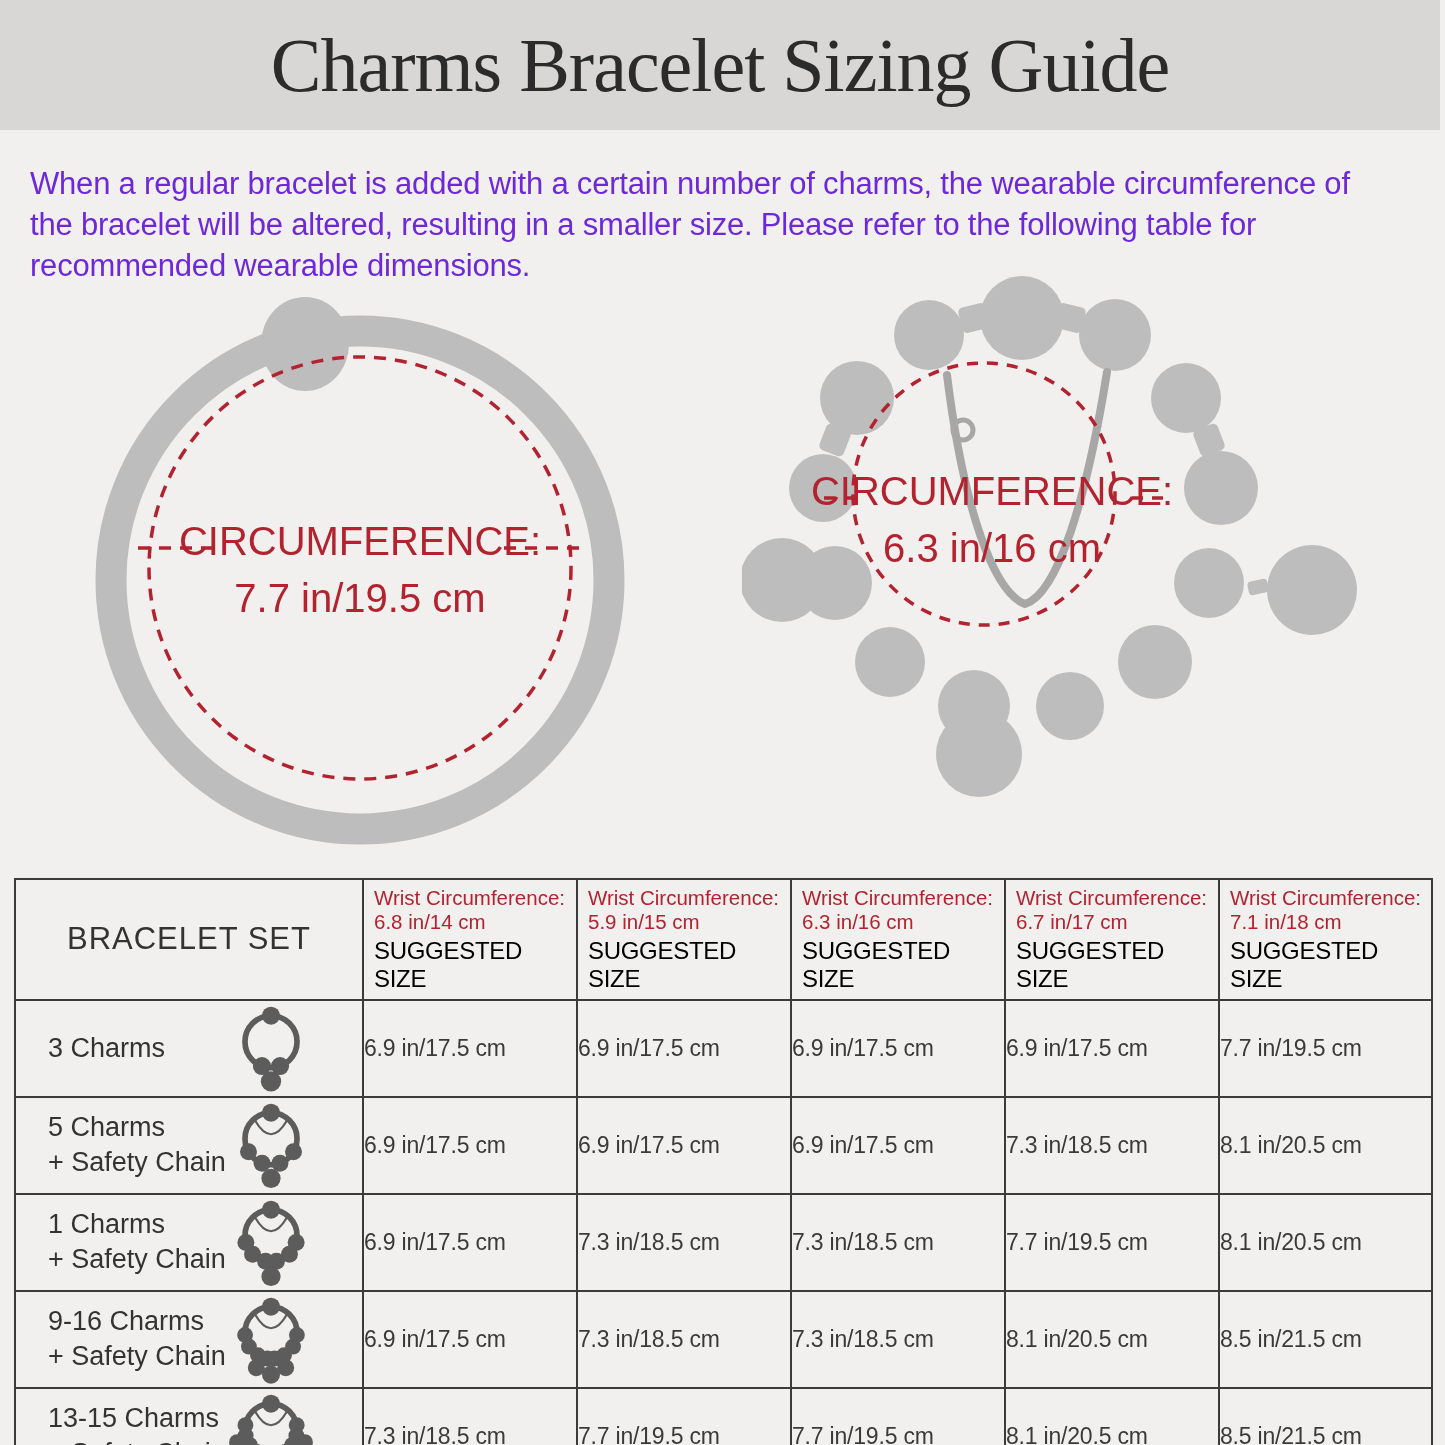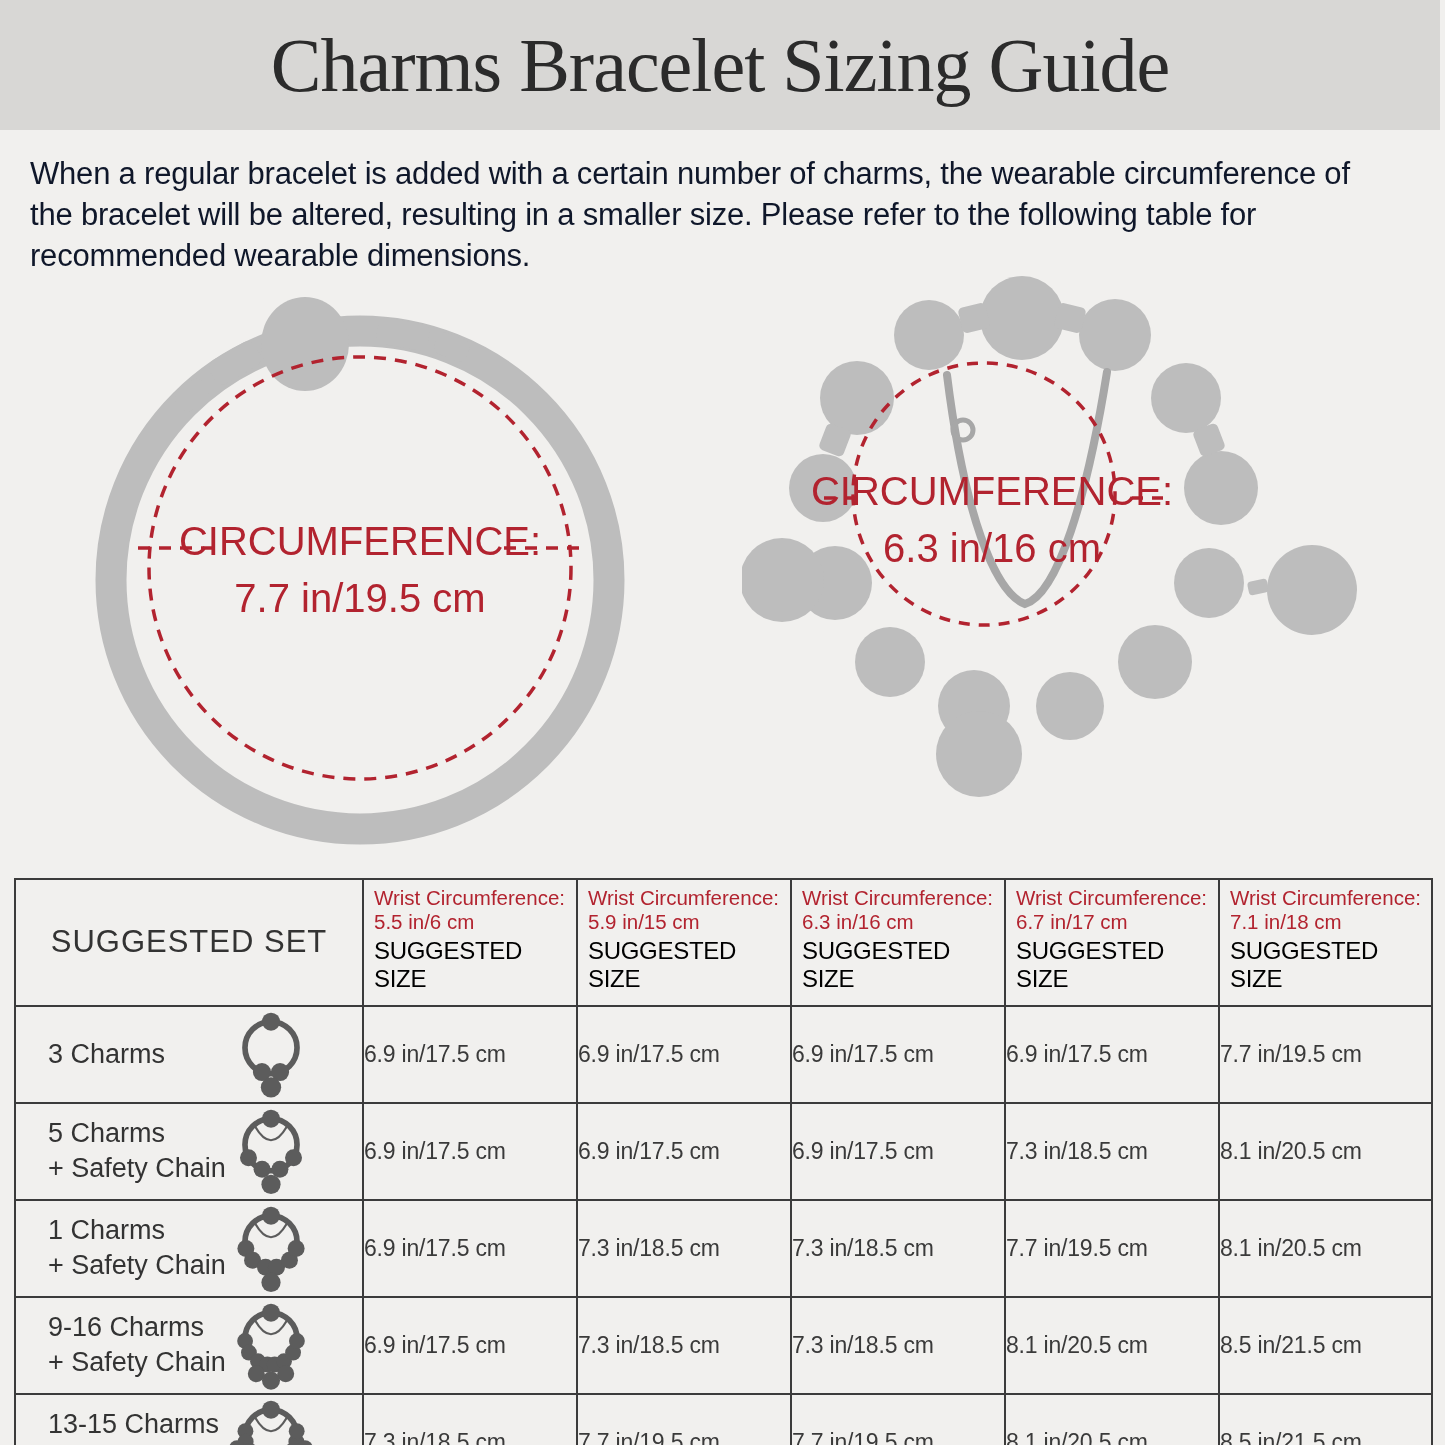--- a/index.html
+++ b/index.html
@@ -12,22 +12,22 @@
   .banner {
     height:130px; background:#d8d7d5;
     display:flex; align-items:center; justify-content:center;
   }
   .title {
     font-family:"Liberation Serif", serif; font-weight:normal;
     font-size:76px; color:#2b2b2b; letter-spacing:-1px;
   }
   
   .intro {
-    padding:24px 30px 0 30px; max-width:1405px;
-    font-size:31px; line-height:1.32; color:#0f172a; letter-spacing:-0.2px;
+    padding:34px 30px 0 30px; max-width:1405px;
+    font-size:31px; line-height:1.32; color:#6d28d9; letter-spacing:-0.2px;
   }
   
   .diagram { position:absolute; }
   .diagram svg { display:block; }
   .diagram-plain { left:80px; top:288px; width:562px; height:582px; }
   .diagram-charm { left:742px; top:272px; width:660px; height:600px; }
   .circ-text {
     position:absolute; transform:translate(-50%,-50%);
     text-align:center; color:#b2232f; font-size:40px; line-height:1.42;
     white-space:nowrap;
@@ -41,21 +41,21 @@
   }
   .size-table th, .size-table td { border:2px solid #3b3b3b; }
   .size-table thead tr { height:97px; }
   .size-table tbody tr { height:91px; }
   th.corner {
     font-weight:normal; font-size:31px; color:#333;
     letter-spacing:1px; text-align:center; vertical-align:middle;
   }
   th.size-col {
     font-weight:normal; text-align:left; vertical-align:middle;
-    padding:6px 4px 12px 10px;
+    padding:6px 4px 6px 10px;
   }
   .wc-label, .wc-value { color:#b2232f; font-size:20.5px; line-height:1.16; }
   .suggested { color:#000000; font-size:24px; margin-top:3px; letter-spacing:-0.3px; }
   td.label-cell { padding:0; vertical-align:middle; }
   .rowlab { display:flex; align-items:center; padding:0 36px 0 32px; }
   .rowlab-text { flex:1 1 auto; font-size:27px; color:#333; line-height:1.3; }
   .rowlab-sub:empty { display:none; }
   .rowlab-icon { flex:0 0 auto; width:86px; margin-right:12px; }
   .rowlab-icon svg { width:86px; height:auto; display:block; }
   td.value-cell {
@@ -149,24 +149,24 @@
     <colgroup>
       <col style="width:348px">
         <col style="width:214px">
         <col style="width:214px">
       <col style="width:214px">
         <col style="width:214px">
         <col style="width:213px">
     </colgroup>
     <thead>
       <tr>
-        <th class="corner">SUGGESTED SET</th>
-        <th class="size-col">
-          <div class="wc-label">Wrist Circumference:</div>
-          <div class="wc-value">5.5 in/6 cm</div>
+        <th class="corner">BRACELET SET</th>
+        <th class="size-col">
+          <div class="wc-label">Wrist Circumference:</div>
+          <div class="wc-value">6.8 in/14 cm</div>
           <div class="suggested">SUGGESTED SIZE</div>
         </th>
         <th class="size-col">
           <div class="wc-label">Wrist Circumference:</div>
           <div class="wc-value">5.9 in/15 cm</div>
           <div class="suggested">SUGGESTED SIZE</div>
         </th>
         <th class="size-col">
           <div class="wc-label">Wrist Circumference:</div>
           <div class="wc-value">6.3 in/16 cm</div>

